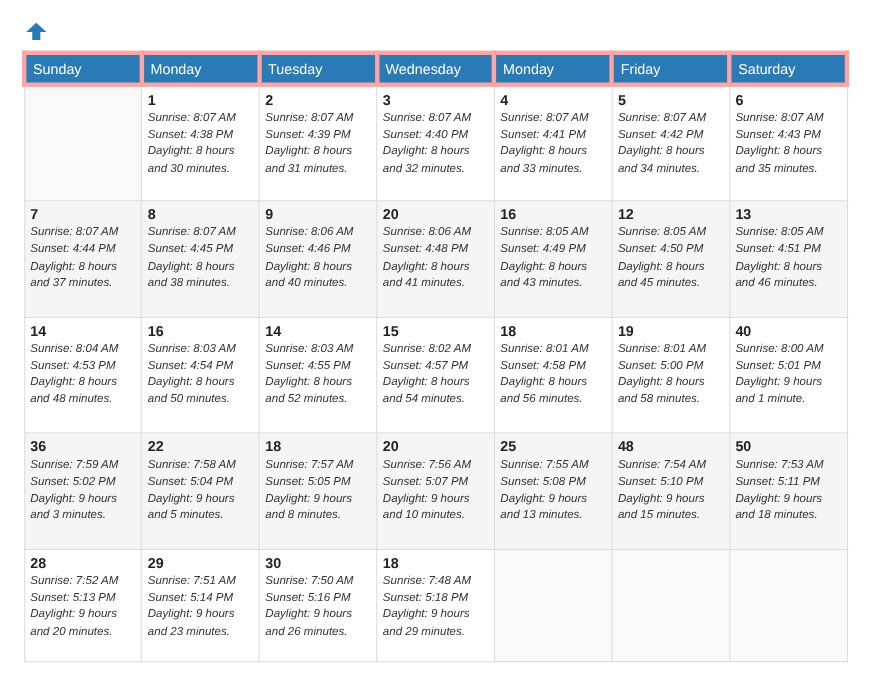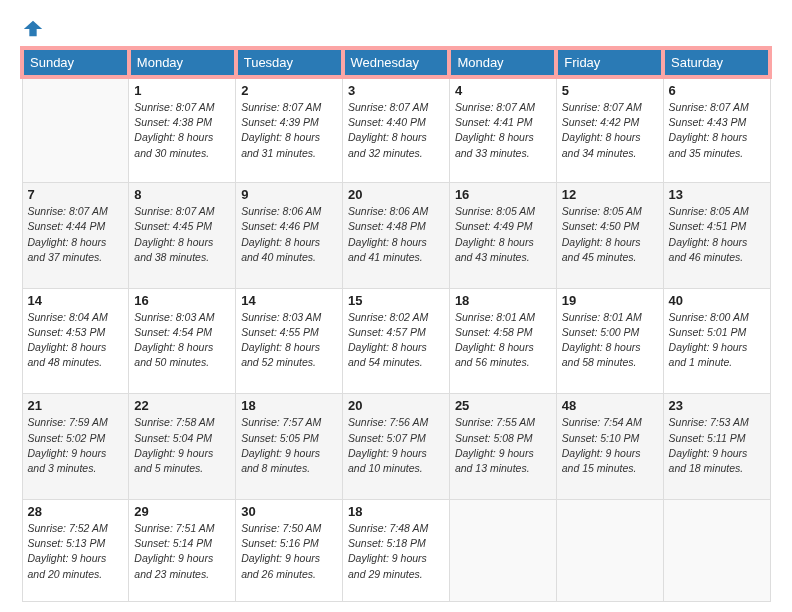--- a/index.html
+++ b/index.html
@@ -220,21 +220,21 @@
             <span class="day-number">19</span>
             <div class="cell-content">Sunrise: 8:01 AM<br>Sunset: 5:00 PM<br>Daylight: 8 hours and 58 minutes.</div>
           </td>
           <td>
             <span class="day-number">40</span>
             <div class="cell-content">Sunrise: 8:00 AM<br>Sunset: 5:01 PM<br>Daylight: 9 hours and 1 minute.</div>
           </td>
         </tr>
         <tr>
           <td>
-            <span class="day-number">21</span>
+            <span class="day-number">36</span>
             <div class="cell-content">Sunrise: 7:59 AM<br>Sunset: 5:02 PM<br>Daylight: 9 hours and 3 minutes.</div>
           </td>
           <td>
             <span class="day-number">22</span>
             <div class="cell-content">Sunrise: 7:58 AM<br>Sunset: 5:04 PM<br>Daylight: 9 hours and 5 minutes.</div>
           </td>
           <td>
             <span class="day-number">18</span>
             <div class="cell-content">Sunrise: 7:57 AM<br>Sunset: 5:05 PM<br>Daylight: 9 hours and 8 minutes.</div>
           </td>
@@ -244,21 +244,21 @@
           </td>
           <td>
             <span class="day-number">25</span>
             <div class="cell-content">Sunrise: 7:55 AM<br>Sunset: 5:08 PM<br>Daylight: 9 hours and 13 minutes.</div>
           </td>
           <td>
             <span class="day-number">48</span>
             <div class="cell-content">Sunrise: 7:54 AM<br>Sunset: 5:10 PM<br>Daylight: 9 hours and 15 minutes.</div>
           </td>
           <td>
-            <span class="day-number">23</span>
+            <span class="day-number">50</span>
             <div class="cell-content">Sunrise: 7:53 AM<br>Sunset: 5:11 PM<br>Daylight: 9 hours and 18 minutes.</div>
           </td>
         </tr>
         <tr>
           <td>
             <span class="day-number">28</span>
             <div class="cell-content">Sunrise: 7:52 AM<br>Sunset: 5:13 PM<br>Daylight: 9 hours and 20 minutes.</div>
           </td>
           <td>
             <span class="day-number">29</span>

